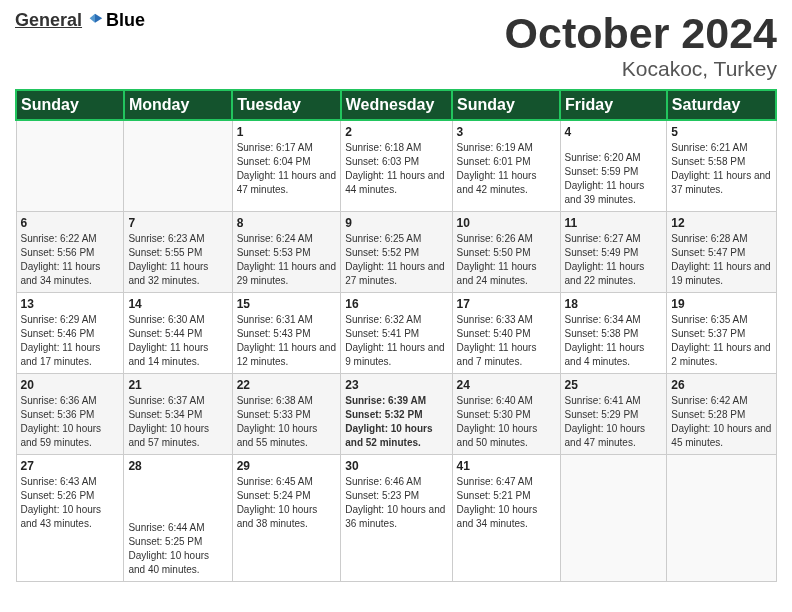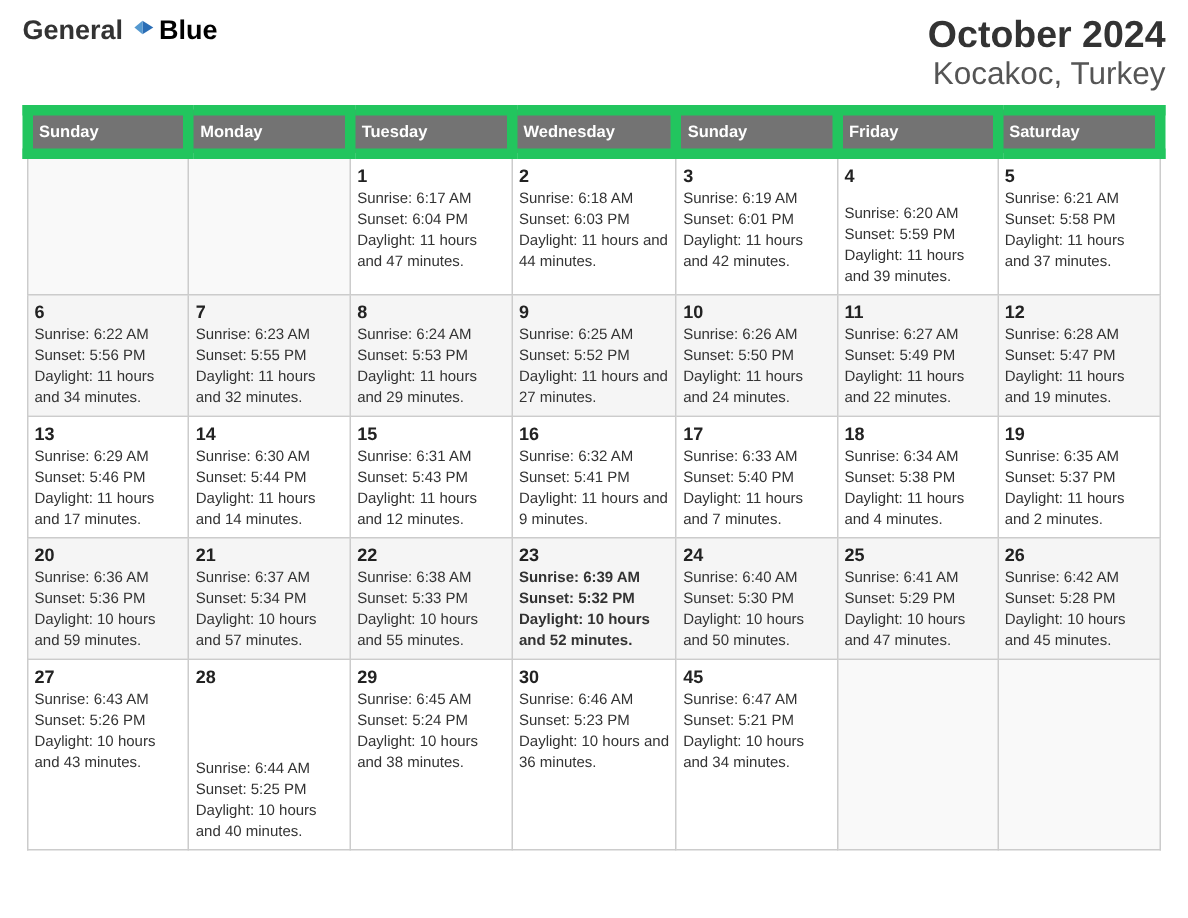--- a/index.html
+++ b/index.html
@@ -34,42 +34,42 @@
     }
     .logo-icon {
       width: 18px;
       height: 18px;
       margin-left: 2px;
     }
     .title-block {
       text-align: right;
     }
     .month-title {
-      font-size: 25px;
+      font-size: 43px;
       font-weight: bold;
       color: #333;
       line-height: 1.1;
     }
     .location {
       font-size: 21px;
       color: #555;
     }
     .calendar-table {
       width: 100%;
       border-collapse: collapse;
       font-size: 10.5px;
     }
     .calendar-table th {
-      background: #737373;
+      background: #14532d;
       color: #fff;
       padding: 5px 4px;
       text-align: left;
-      font-size: 11px;
+      font-size: 16px;
       font-weight: bold;
-      border: 7px solid #22c55e;
+      border: 2px solid #22c55e;
     }
     .calendar-table td {
       border: 1px solid #ccc;
       vertical-align: top;
       padding: 4px 4px 4px 4px;
       width: 113px;
       min-height: 70px;
       background: #fff;
     }
     .calendar-table tr:nth-child(even) td {
@@ -92,21 +92,21 @@
     }
     .row-even td { background: #f0f0f0; }
   </style>
 </head>
 <body>
 
 <div class="page">
   <div class="header">
     <div class="logo">
       <div class="logo-text">
-        <span style="font-size:18px;font-weight:bold;color:#333;">General</span>
+        <span style="font-size:18px;font-weight:bold;color:#333;text-decoration:underline;">General</span>
         <svg class="logo-icon" viewBox="0 0 20 20" xmlns="http://www.w3.org/2000/svg">
           <polygon points="10,2 18,7 10,12" fill="#2a6db5"></polygon>
           <polygon points="10,2 10,12 4,7" fill="#5599d0"></polygon>
         </svg>
         <span style="font-size:18px;font-weight:bold;color:#000000;">Blue</span>
       </div>
     </div>
     <div class="title-block">
       <div class="month-title">October 2024</div>
       <div class="location">Kocakoc, Turkey</div>
@@ -311,21 +311,21 @@
 Sunset: 5:24 PM
 Daylight: 10 hours and 38 minutes.</div>
           </td>
           <td>
             <span class="day-number">30</span>
             <div class="day-info" style="white-space: pre-line;">Sunrise: 6:46 AM
 Sunset: 5:23 PM
 Daylight: 10 hours and 36 minutes.</div>
           </td>
           <td>
-            <span class="day-number">45</span>
+            <span class="day-number">41</span>
             <div class="day-info" style="white-space: pre-line;">Sunrise: 6:47 AM
 Sunset: 5:21 PM
 Daylight: 10 hours and 34 minutes.</div>
           </td>
           <td class="empty"></td>
           <td class="empty"></td>
         </tr>
       </tbody>
   </table>
 </div>

